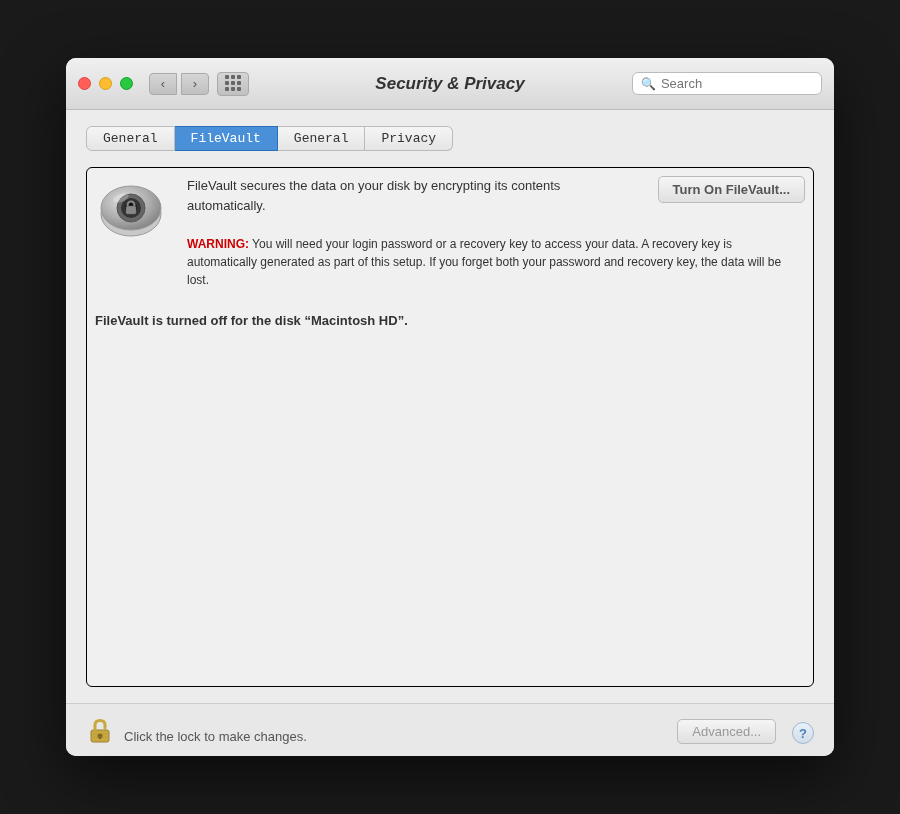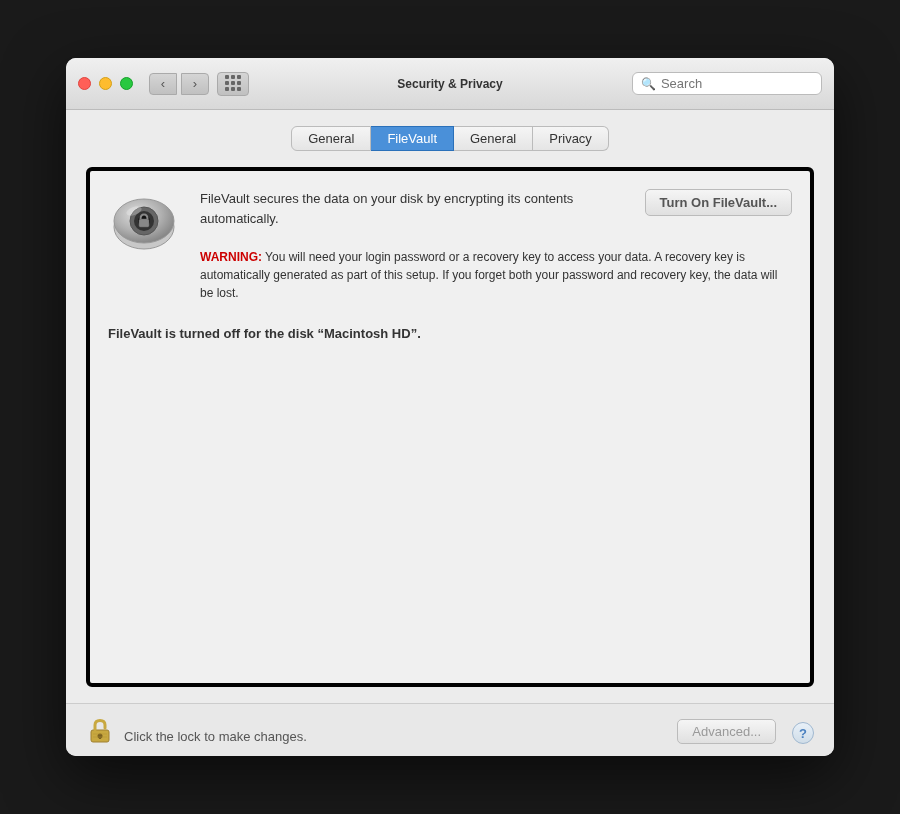--- a/index.html
+++ b/index.html
@@ -97,23 +97,24 @@
       width: 4px;
       height: 4px;
       background: #666;
       border-radius: 1px;
     }
 
     .title-text {
       position: absolute;
       left: 50%;
       transform: translateX(-50%);
-      font-size: 12px;
+      font-size: 17px;
       font-weight: 600;
       color: #333;
+      font-style: italic;
     }
 
     .search-box {
       margin-left: auto;
       display: flex;
       align-items: center;
       background: white;
       border: 1px solid #bbb;
       border-radius: 6px;
       padding: 3px 8px;
@@ -136,23 +137,24 @@
     }
 
     
     .content {
       padding: 16px 20px 16px;
     }
 
     
     .tabs {
       display: flex;
-      justify-content: center;
+      justify-content: flex-start;
       gap: 0;
       margin-bottom: 16px;
+      font-family: Liberation Mono, monospace;
     }
 
     .tab {
       padding: 4px 16px;
       font-size: 13px;
       border: 1px solid #bbb;
       background: linear-gradient(to bottom, #f5f5f5, #e5e5e5);
       cursor: pointer;
       color: #333;
     }
@@ -164,22 +166,22 @@
     .tab.active {
       background: #4a90d9;
       color: white;
       border-color: #2a70b9;
     }
 
     
     .panel {
       background: #f0f0f0;
       border-radius: 6px;
-      border: 4px solid #000000;
-      padding: 18px;
+      border: 1px solid #000000;
+      padding: 8px;
       min-height: 520px;
     }
 
     .panel-top {
       display: flex;
       align-items: flex-start;
       gap: 20px;
       margin-bottom: 24px;
     }
 

